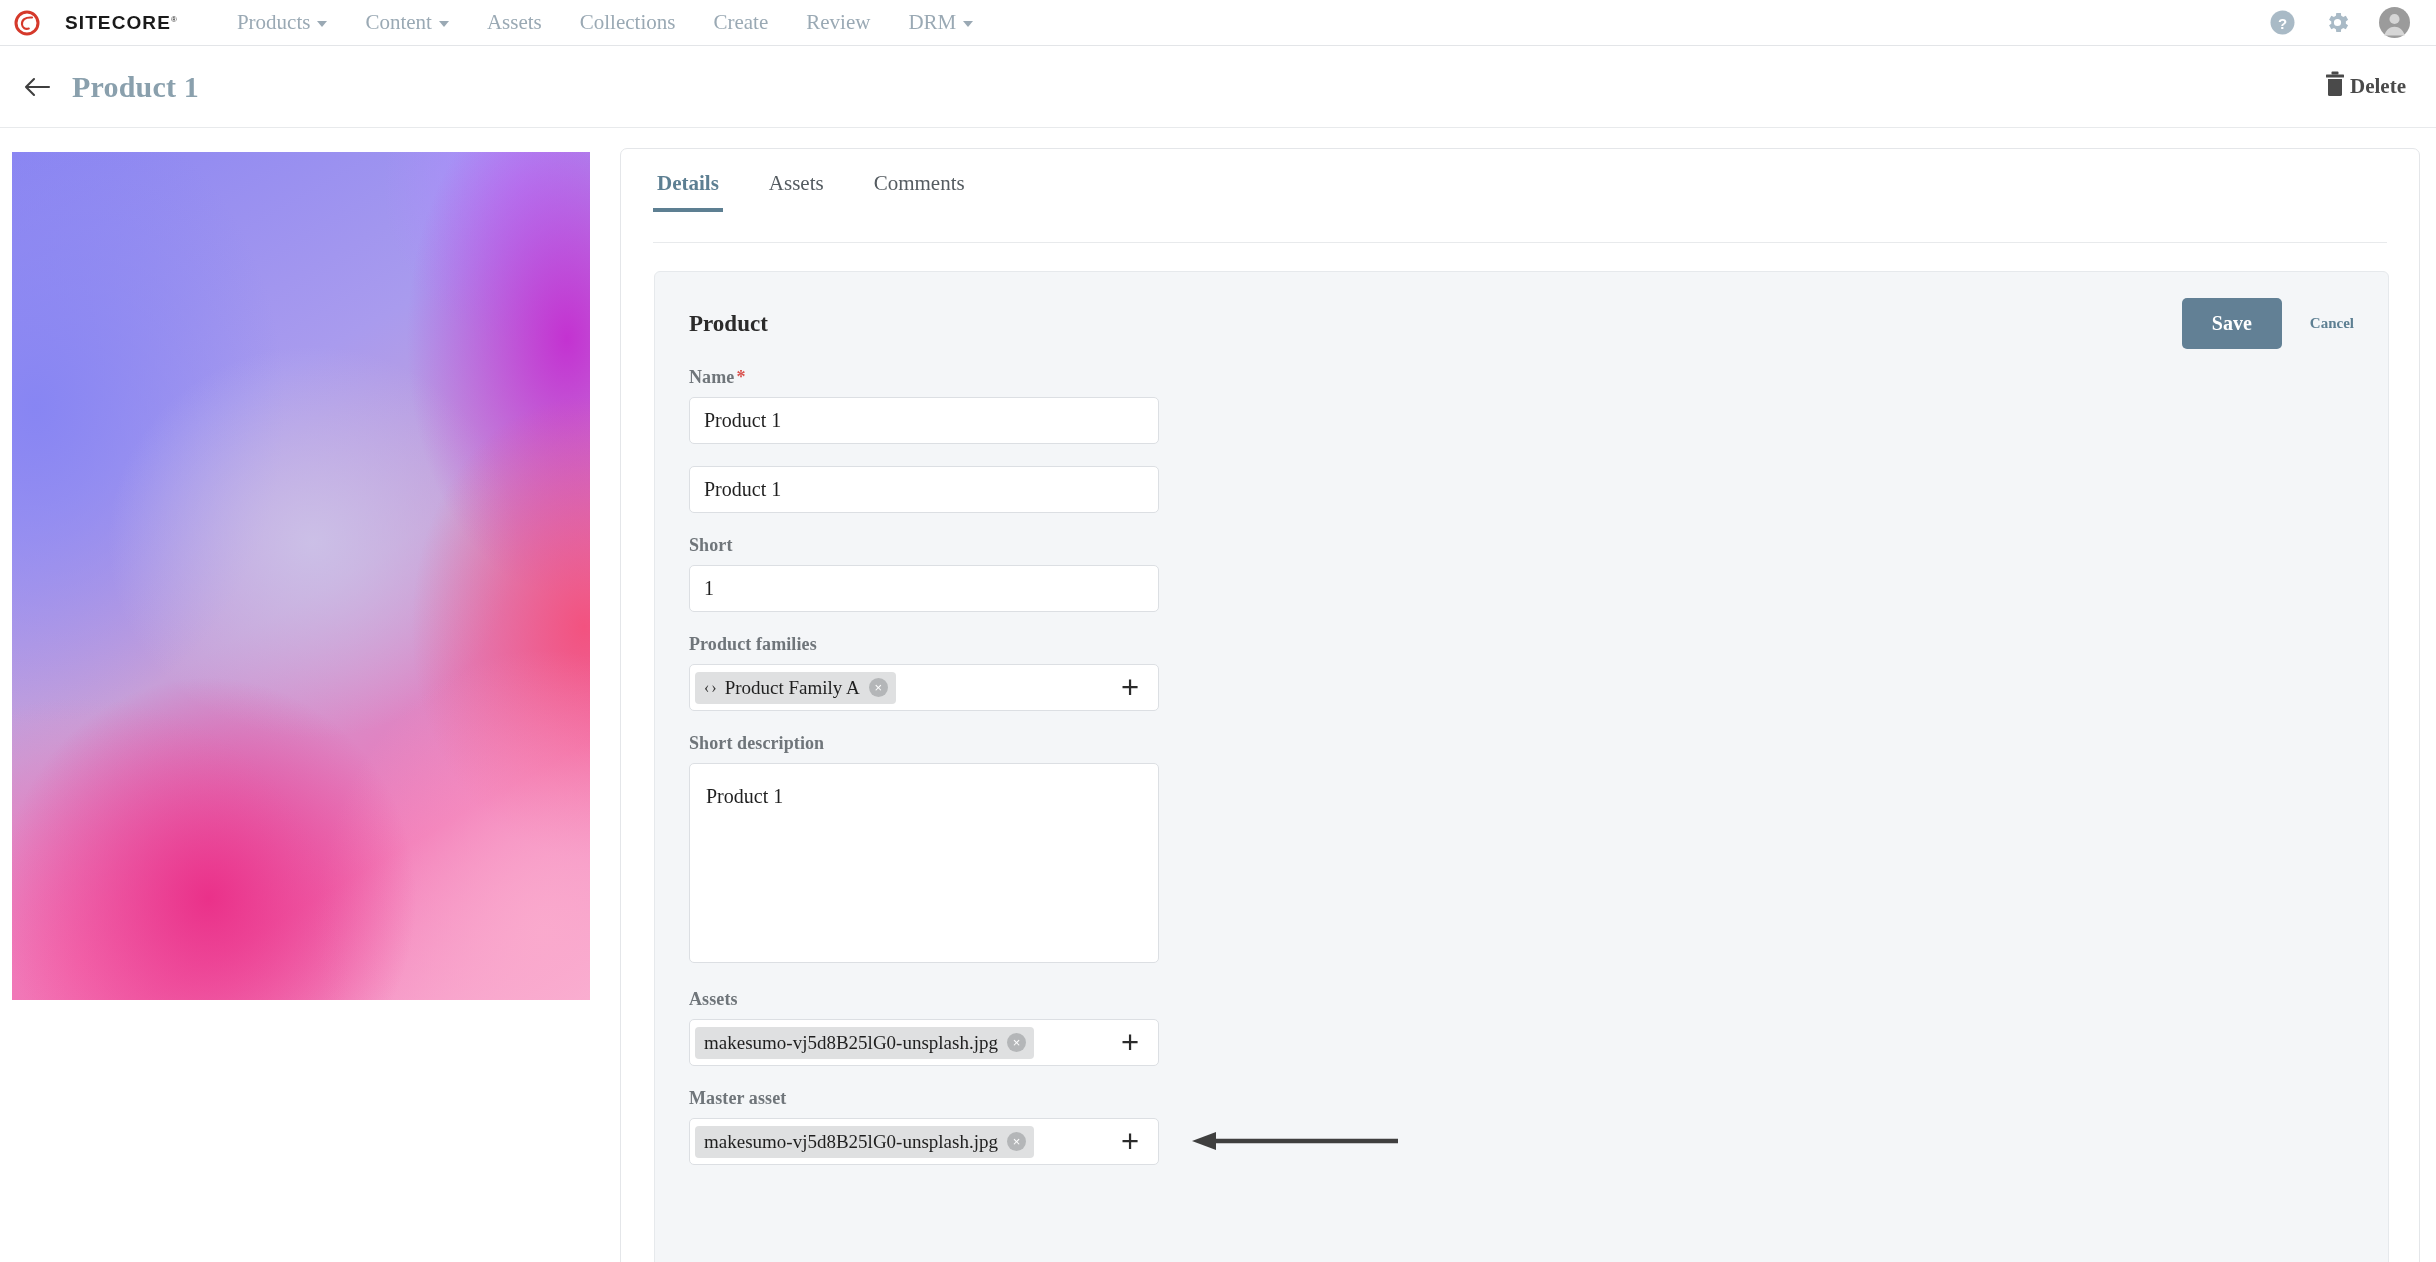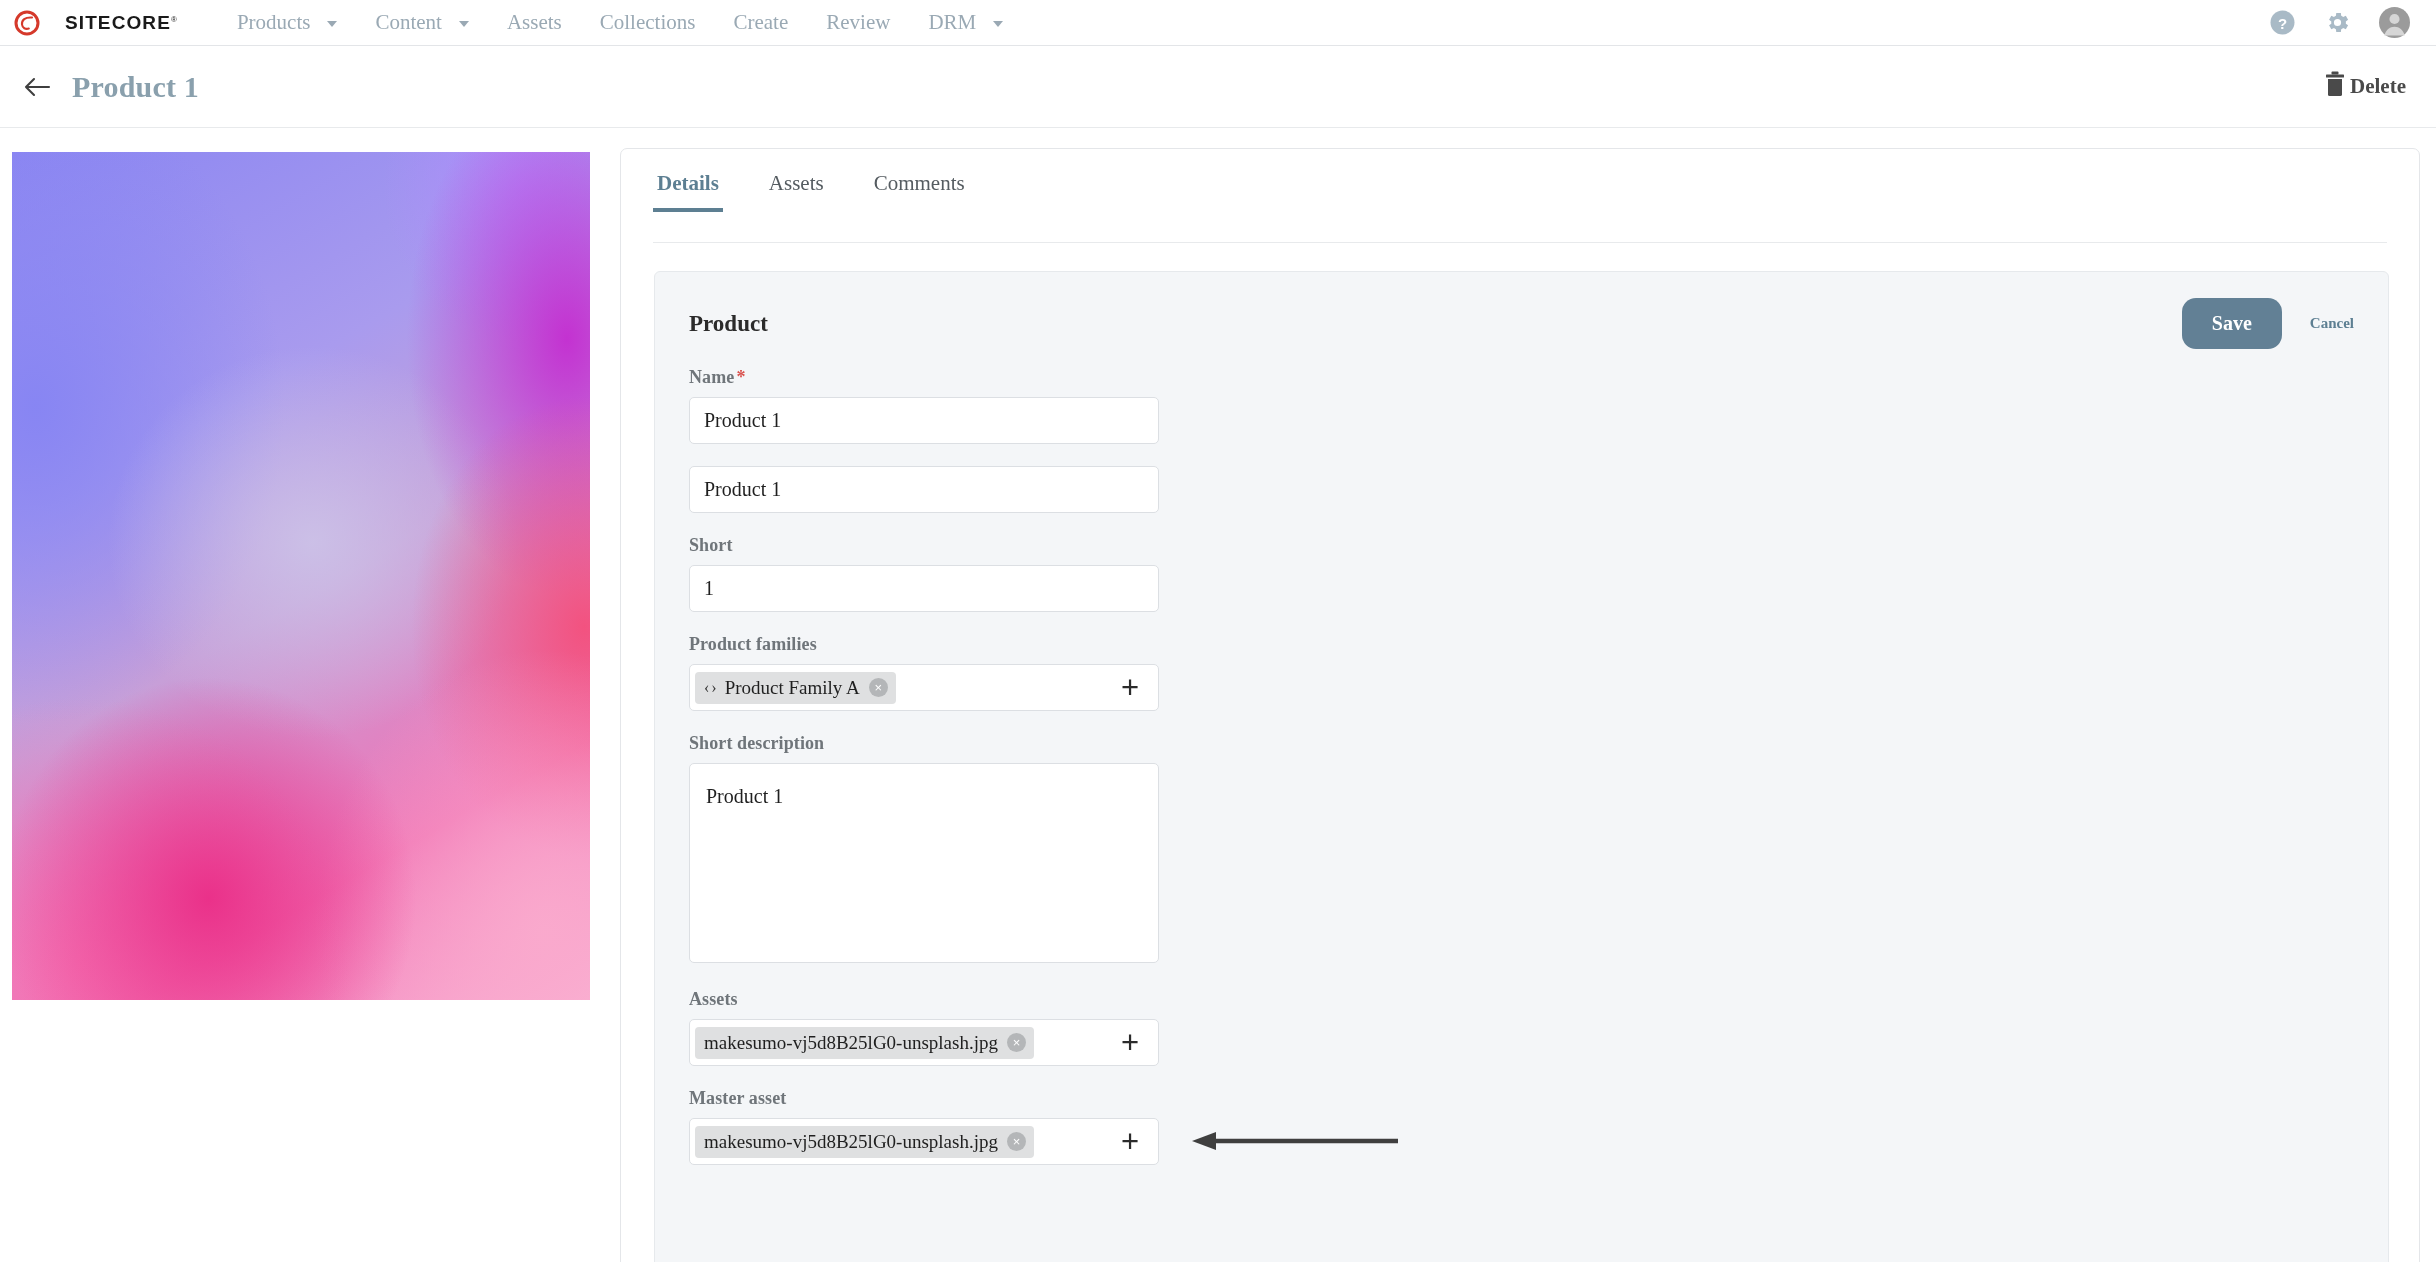--- a/index.html
+++ b/index.html
@@ -42,21 +42,21 @@
   .brand-word sup {
     font-size: 8px;
     vertical-align: super;
     font-weight: 400;
   }
 
   .nav-items { display: flex; align-items: center; }
   .nav-item {
     display: flex;
     align-items: center;
-    gap: 17px;
+    gap: 7px;
     padding: 0 19px;
     height: 46px;
     font-size: 21px;
     color: #9aa9b4;
     cursor: pointer;
     white-space: nowrap;
   }
   .caret {
     width: 0; height: 0;
     border-left: 5px solid transparent;
@@ -194,21 +194,21 @@
     display: flex;
     align-items: center;
     gap: 28px;
   }
   .save-btn {
     background: #628095;
     color: #ffffff;
     font-size: 20px;
     font-weight: 700;
     border: none;
-    border-radius: 14px;
+    border-radius: 5px;
     padding: 14px 30px;
     cursor: pointer;
     font-family: "Liberation Serif", serif;
   }
   .cancel-btn {
     color: #5d7f92;
     font-size: 15px;
     font-weight: 700;
     cursor: pointer;
     background: none;

